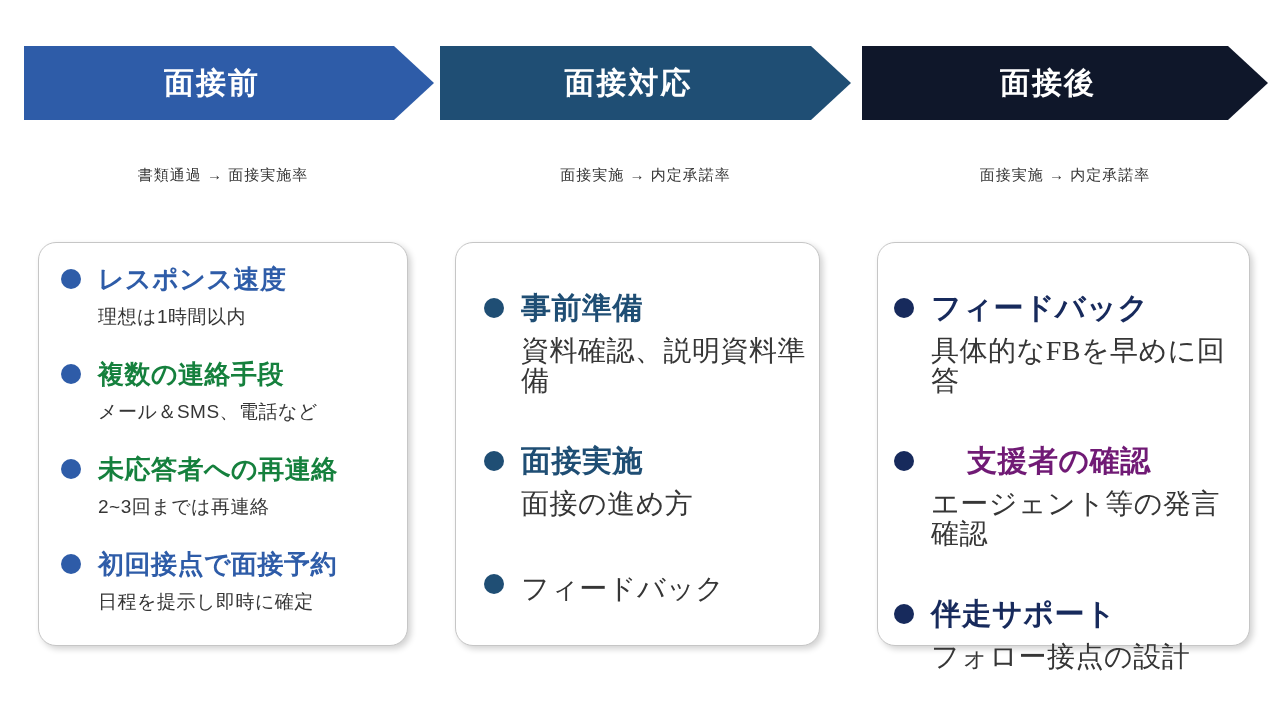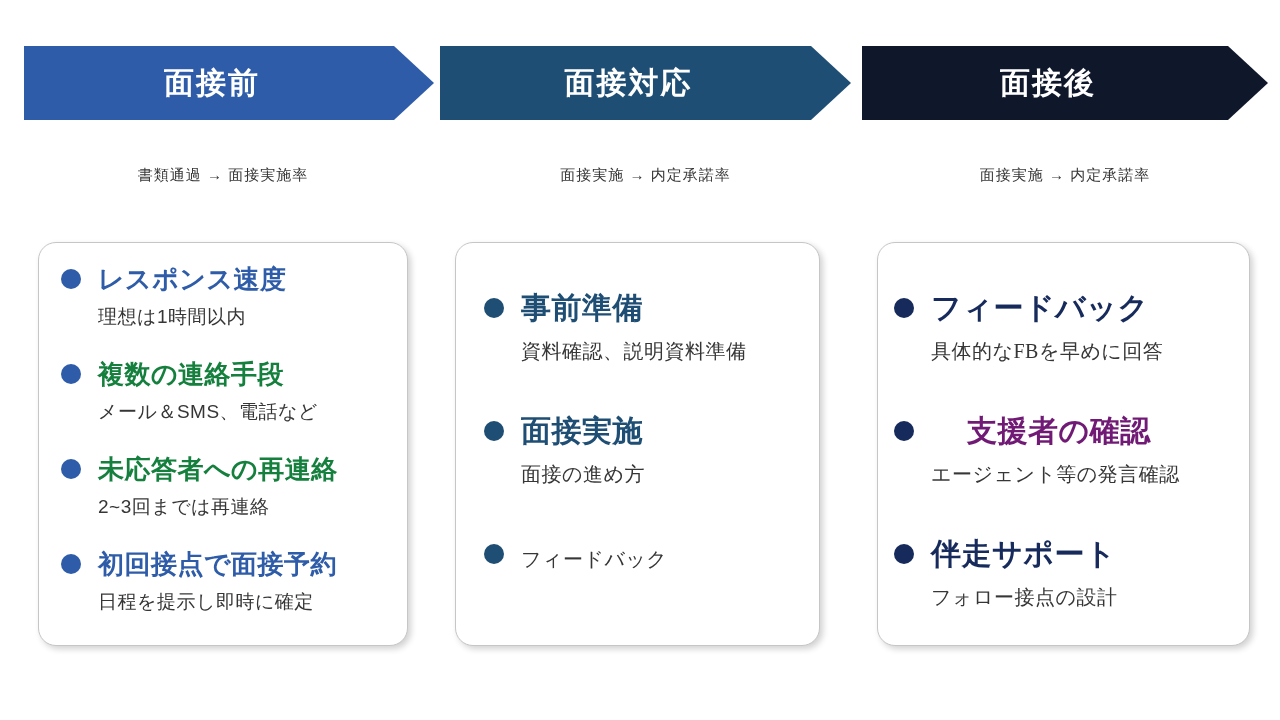--- a/index.html
+++ b/index.html
@@ -77,21 +77,21 @@
   }
   .card.col1 .dot { margin-top: 7px; }
   .card.col2 .dot, .card.col3 .dot { margin-top: 9px; }
 
   .item-title { font-weight: bold; letter-spacing: 0.5px; }
   .card.col1 .item-title { font-size: 26px; line-height: 34px; }
   .card.col2 .item-title, .card.col3 .item-title { font-size: 30px; line-height: 38px; }
 
   .item-desc { letter-spacing: 0.5px; }
   .card.col1 .item-desc { font-size: 19px; line-height: 26px; margin-top: 8px; }
-  .card.col2 .item-desc, .card.col3 .item-desc { font-size: 20px; line-height: 30px; margin-top: 9px; }
+  .card.col2 .item-desc, .card.col3 .item-desc { font-size: 28px; line-height: 30px; margin-top: 9px; }
 </style>
 </head>
 <body>
 
 <div class="page" style="background-color: rgb(255, 255, 255); color: rgb(54, 54, 54);">
 
   <div class="arrow col1" style="background-color: rgb(46, 92, 168);">
     <span class="arrow-label" style="color: rgb(255, 255, 255);">面接前</span>
   </div>
   <div class="metric col1">書類通過 → 面接実施率</div>

